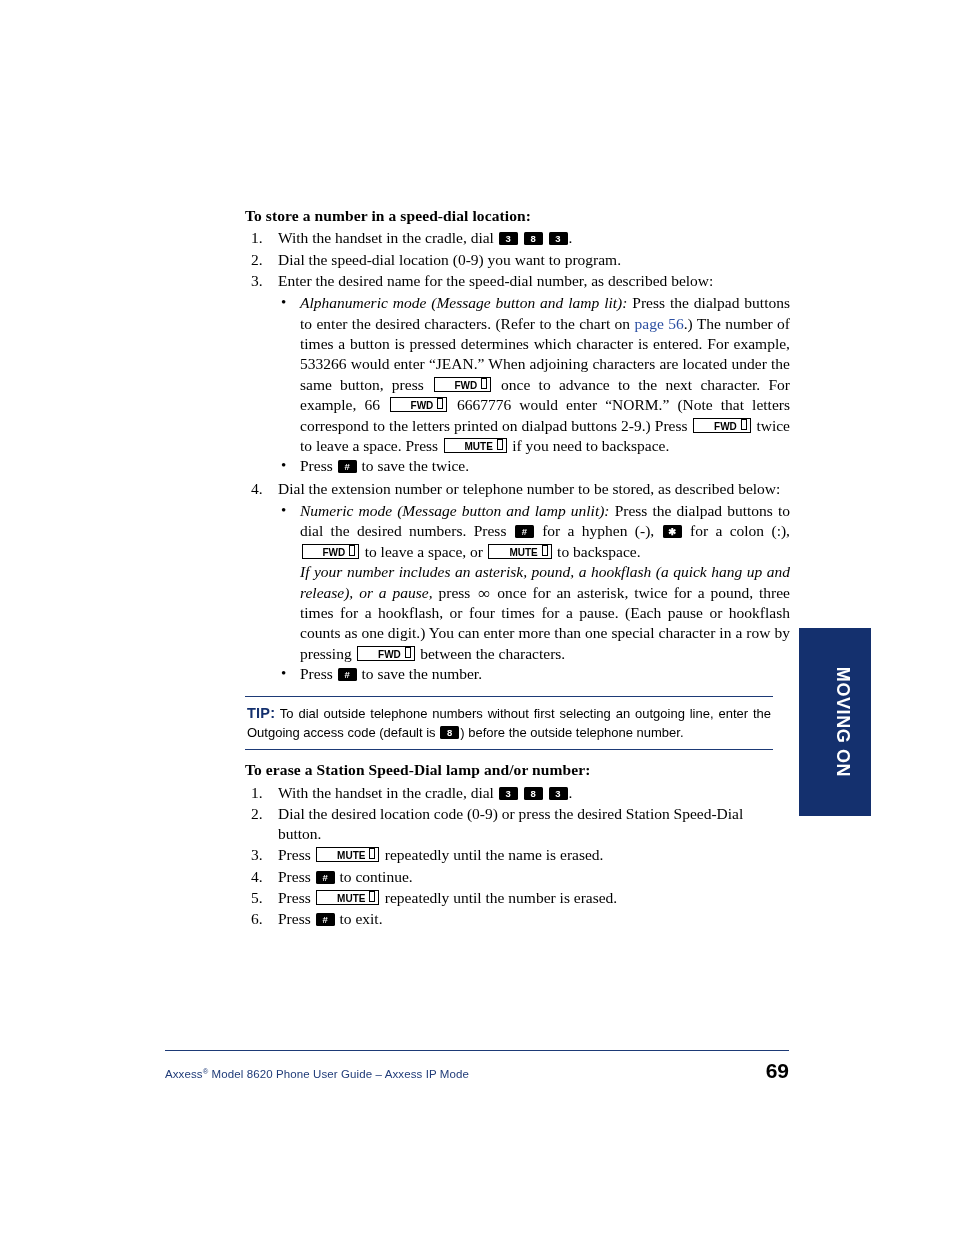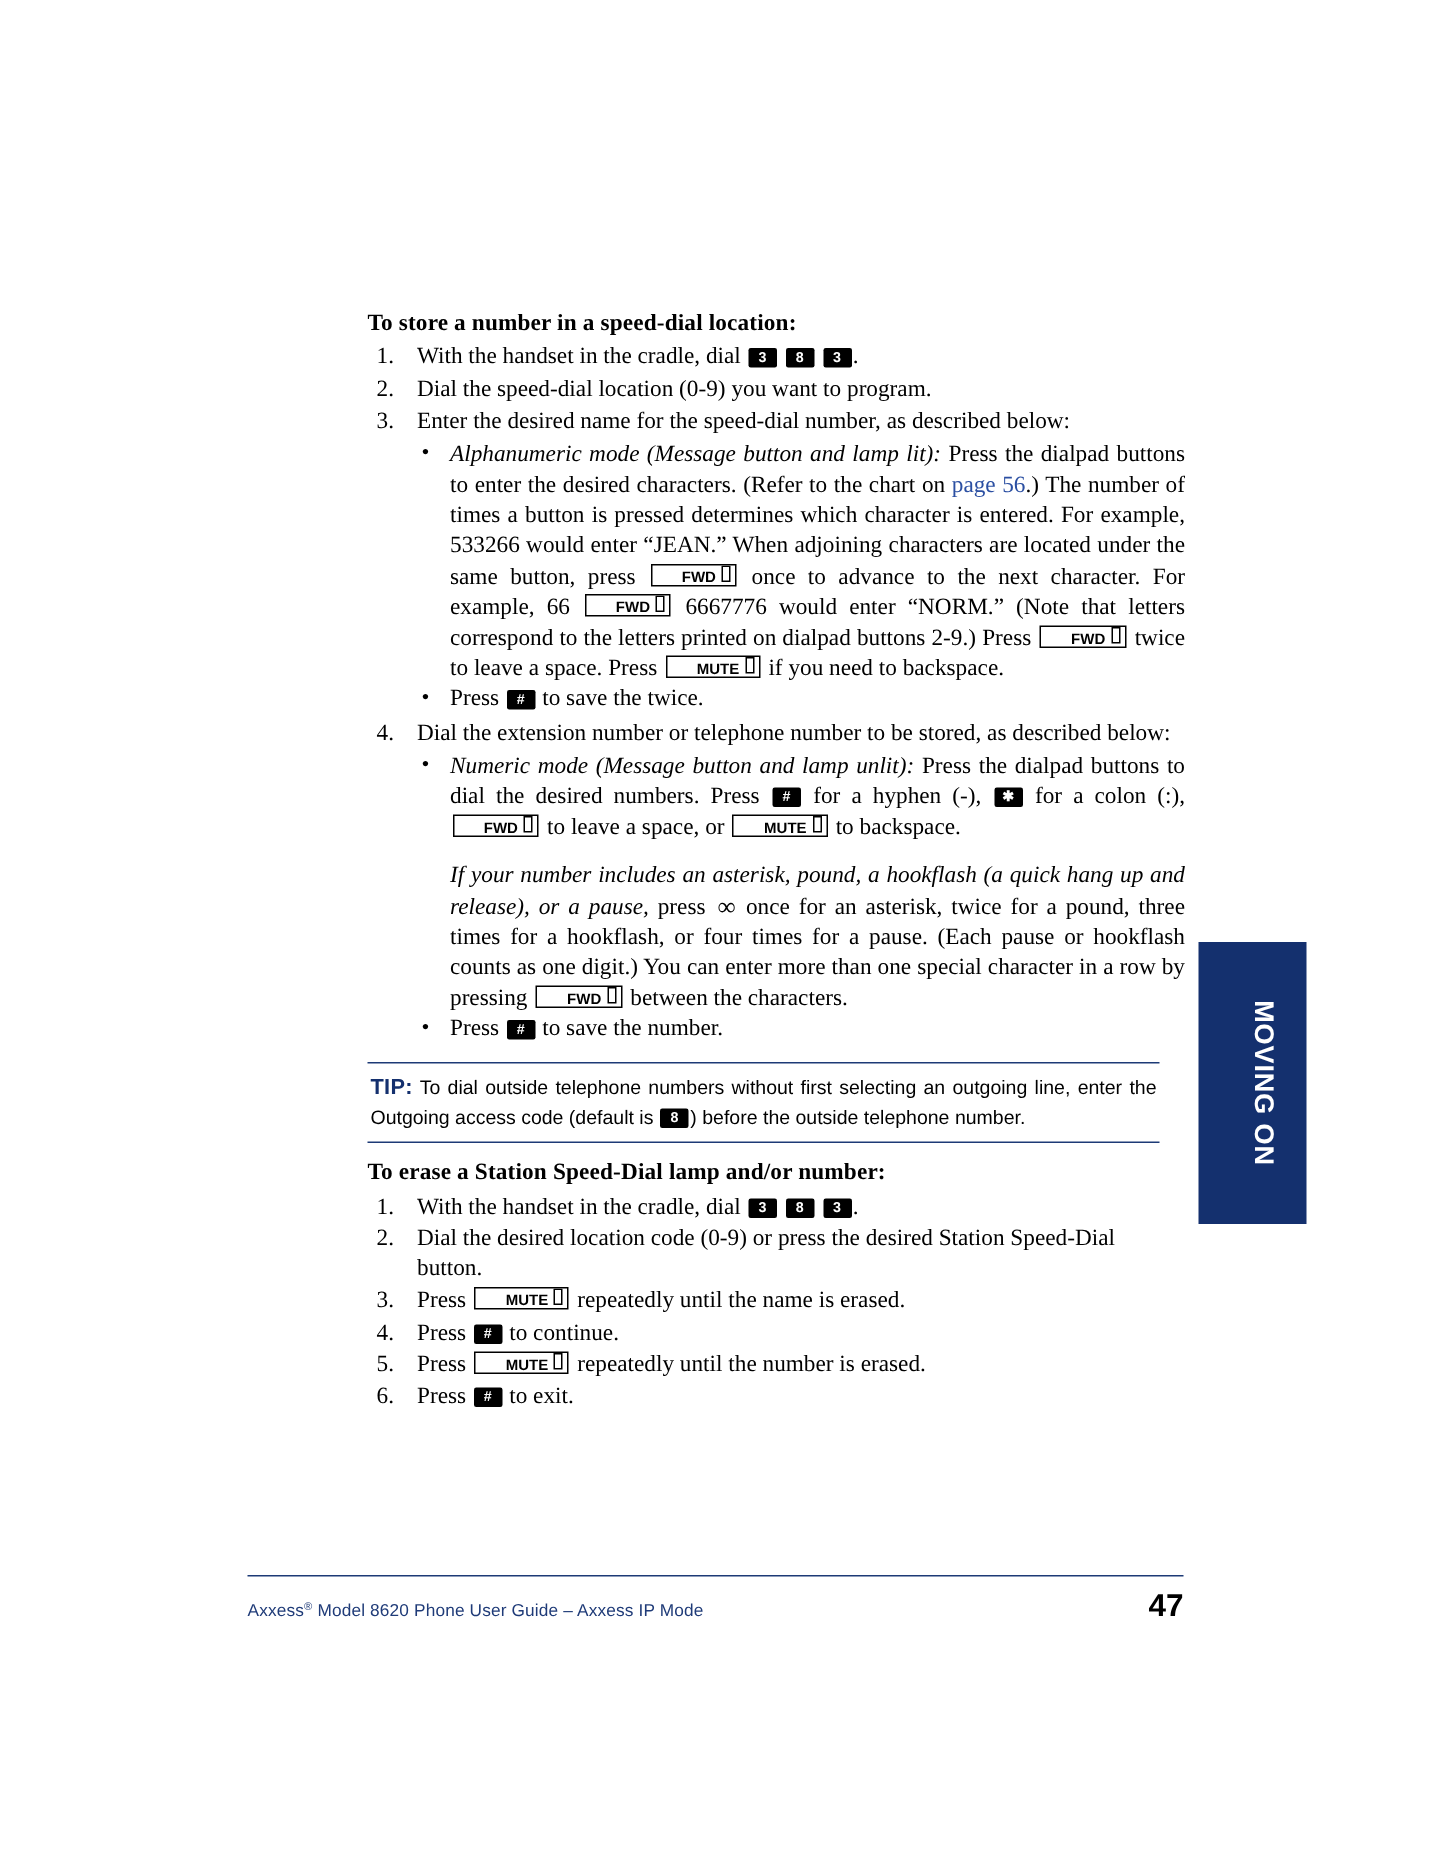--- a/index.html
+++ b/index.html
@@ -77,21 +77,21 @@
     line-height: 1.35;
   }
   ul.bullets > li.nojust { text-align: left; }
 
   .ital { font-style: italic; }
   .link { color: #2b4fa2; }
 
   .para-ital {
     display: block;
     text-align: justify;
-    margin-top: 12px;
+    margin-top: 0px;
   }
 
   
   .key-dark {
     display: inline-block;
     background: #000000;
     color: #ffffff;
     font-family: "Liberation Sans", sans-serif;
     font-weight: bold;
     font-size: 9.5px;
@@ -307,16 +307,16 @@
     </ol>
 
   </div>
 
   <div class="sidetab">
     <span class="tab-label">MOVING ON</span>
   </div>
 
   <div class="footer">
     <div class="f-left"><span>Axxess</span><sup>®</sup><span> Model 8620 Phone User Guide – Axxess IP Mode</span></div>
-    <div class="f-page">47</div>
+    <div class="f-page">69</div>
   </div>
 
 </div>
 
 </body></html>

